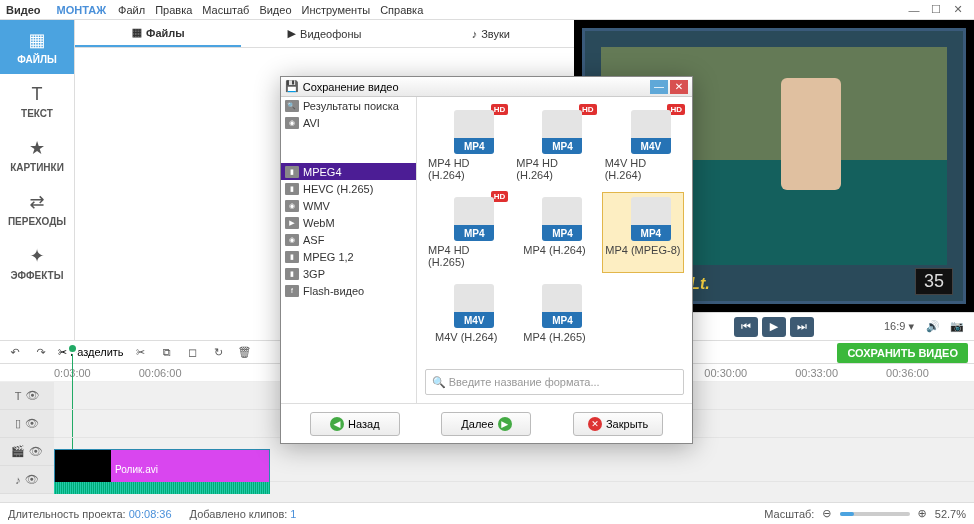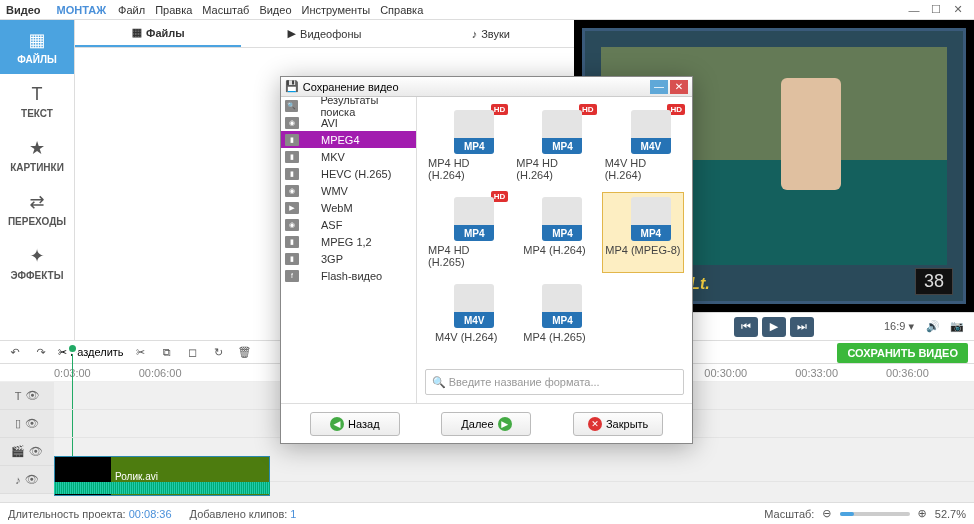--- a/index.html
+++ b/index.html
@@ -37,37 +37,37 @@
 .aspect{position:absolute;right:60px;color:#555;}
 .tools-row{height:24px;background:#fff;border-top:1px solid #ddd;border-bottom:1px solid #ddd;display:flex;align-items:center;padding:0 6px;gap:8px;position:relative;}
 .tools-row .tool{color:#555;width:18px;text-align:center;}
 .save-btn{position:absolute;right:6px;top:2px;height:20px;background:#3bb83b;color:#fff;font-weight:bold;padding:7px 10px;border-radius:2px;display:flex;align-items:center;}
 .timeline-ruler{height:18px;background:#fff;border-bottom:1px solid #eee;display:flex;align-items:center;padding-left:54px;gap:48px;color:#888;font-size:9px;position:relative;}
 .timeline{height:112px;background:#f0f0f0;display:flex;}
 .tl-heads{width:54px;background:#e8e8e8;display:flex;flex-direction:column;}
 .tl-heads .row{flex:1;display:flex;align-items:center;justify-content:center;gap:4px;color:#666;border-bottom:1px solid #ddd;}
 .tl-tracks{flex:1;position:relative;}
 .tl-tracks .track{height:28px;border-bottom:1px solid #e4e4e4;position:relative;}
-.clip{position:absolute;top:18px;height:40px;background:#4d7c0f;border:1px solid #2a8ab0;display:flex;align-items:center;}
+.clip{position:absolute;top:11px;height:40px;background:#d946ef;border:1px solid #2a8ab0;display:flex;align-items:center;}
 .clip .thumb{width:56px;height:100%;background:#000;margin:0;}
 .clip .label{color:#fff;margin-left:4px;font-size:10px;}
 .audio-wave{position:absolute;height:12px;left:0;width:216px;top:44px;background:repeating-linear-gradient(90deg,#2ca 0,#2ca 1px,#0a7 1px,#0a7 2px);}
 .statusbar{position:absolute;bottom:0;left:0;right:0;height:22px;background:#fff;border-top:1px solid #ddd;display:flex;align-items:center;padding:0 8px;gap:18px;color:#555;}
 .statusbar .right{margin-left:auto;display:flex;align-items:center;gap:8px;}
 .slider{width:70px;height:4px;background:#ccc;position:relative;border-radius:2px;}
 .slider .fill{position:absolute;height:100%;width:20%;background:#4ba3e0;border-radius:2px;}
 
 .dialog{position:absolute;left:280px;top:76px;width:413px;height:368px;background:#fff;border:1px solid #888;box-shadow:0 4px 24px rgba(0,0,0,0.3);display:flex;flex-direction:column;}
 .dialog-title{height:20px;background:linear-gradient(#fefefe,#eaeaea);border-bottom:1px solid #ccc;display:flex;align-items:center;padding:0 4px;gap:4px;}
 .dialog-title .dclose{margin-left:auto;display:flex;gap:2px;}
 .dialog-title .dclose div{width:18px;height:14px;display:flex;align-items:center;justify-content:center;font-size:10px;color:#fff;}
 .dialog-body{flex:1;display:flex;overflow:hidden;}
 .dlg-left{width:136px;background:#fff;border-right:1px solid #ddd;overflow-y:auto;}
-.dlg-left .fmt{height:17px;display:flex;align-items:center;padding:0 4px;gap:22px;color:#333;}
-.dlg-left .fmt.sel{background:#a21caf;color:#fff;}
+.dlg-left .fmt{height:17px;display:flex;align-items:center;padding:0 4px;gap:4px;color:#333;}
+.dlg-left .fmt.sel{background:#4c1d95;color:#fff;margin-top:32px;}
 .dlg-left .fmt .mic{width:14px;height:12px;background:#888;color:#fff;font-size:7px;display:flex;align-items:center;justify-content:center;border-radius:1px;}
 .dlg-right{flex:1;padding:8px;display:flex;flex-direction:column;}
 .fmt-grid{display:grid;grid-template-columns:repeat(3,1fr);gap:6px 6px;}
 .fmt-cell{display:flex;flex-direction:column;align-items:center;padding:4px 2px;border:1px solid transparent;position:relative;}
 .fmt-cell.sel{background:#fdeec2;border:1px solid #e2b64a;}
 .fmt-icon{width:40px;height:44px;background:#e4e4e4;border-radius:3px;position:relative;display:flex;align-items:flex-end;justify-content:center;margin-left:16px;}
 .fmt-icon .band{width:100%;height:16px;background:#2673b5;color:#fff;font-weight:bold;display:flex;align-items:center;justify-content:center;font-size:10px;border-radius:0 0 3px 3px;}
 .hd-badge{position:absolute;top:-2px;right:-2px;background:#e03030;color:#fff;font-size:8px;font-weight:bold;padding:1px 3px;border-radius:2px;}
 .fmt-cap{font-size:11px;color:#444;margin-top:3px;}
 .dlg-search{margin-top:auto;height:26px;border:1px solid #ccc;border-radius:2px;display:flex;align-items:center;padding:0 6px;color:#999;}
@@ -165,21 +165,21 @@
     </div>
   </div>
 
   <div class="video-panel">
     <div class="video-frame">
       <div class="vf-inner">
         <div class="vf-scene">
             <div class="vf-figure"></div>
           </div>
         <div class="vf-rows">ding Rows - Lt.</div>
-        <div class="vf-count">38</div>
+        <div class="vf-count">35</div>
       </div>
     </div>
     <div class="video-bar">
       <div class="play-btn">⏮</div>
       <div class="play-btn">▶</div>
       <div class="play-btn">⏭</div>
       <span class="aspect"><span>16:9</span> ▾</span>
       <span style="position:absolute;right:34px;">🔊</span>
       <span style="position:absolute;right:10px;">📷</span>
     </div>
@@ -272,24 +272,20 @@
         <div class="fmt">
           <span class="mic">◉</span>
           <span>AVI</span>
         </div>
         <div class="fmt sel">
           <span class="mic">▮</span>
           <span>MPEG4</span>
         </div>
         <div class="fmt">
           <span class="mic">▮</span>
-          <span>MKV</span>
-        </div>
-        <div class="fmt">
-          <span class="mic">▮</span>
           <span>HEVC (H.265)</span>
         </div>
         <div class="fmt">
           <span class="mic">◉</span>
           <span>WMV</span>
         </div>
         <div class="fmt">
           <span class="mic">▶</span>
           <span>WebM</span>
         </div>

